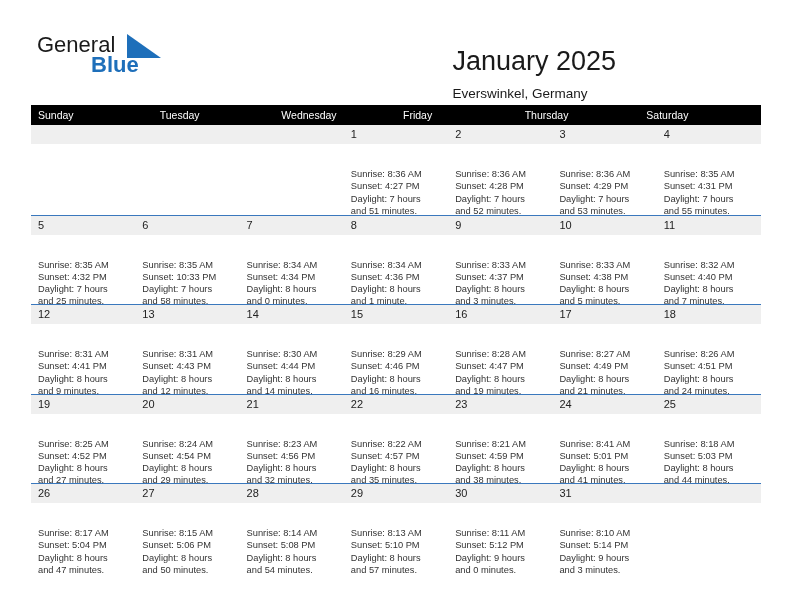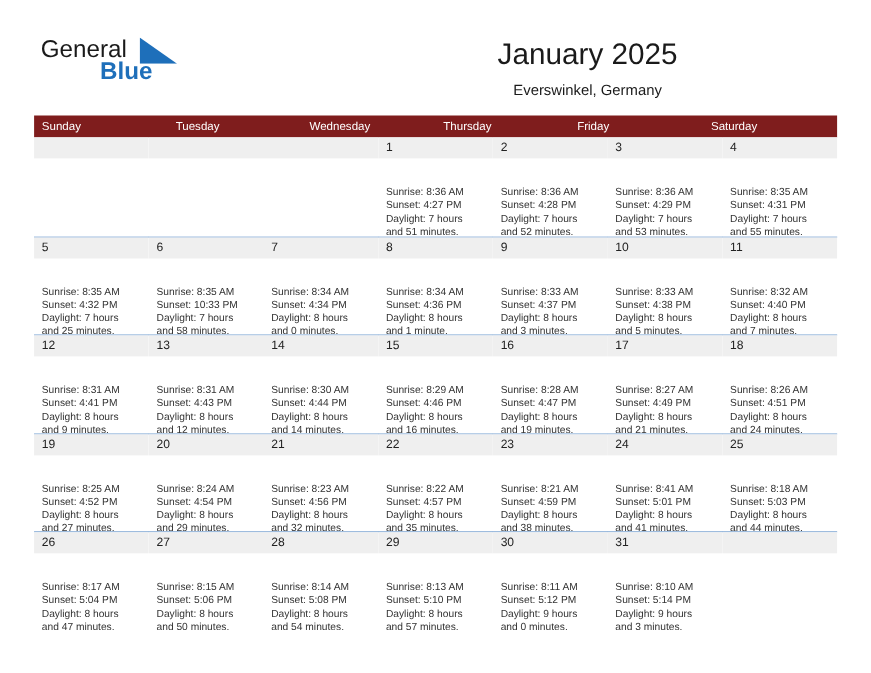--- a/index.html
+++ b/index.html
@@ -61,22 +61,22 @@
     position: absolute;
     left: 96px;
     top: 2px;
     width: 34px;
     height: 24px;
   }
 
   .title-block {
     position: absolute;
     right: 0;
-    top: 4px;
-    text-align: center;
+    top: 16px;
+    text-align: left;
   }
   .cal-title {
     font-size: 27px;
     color: #1a1a1a;
     line-height: 34px;
     white-space: nowrap;
   }
   .cal-subtitle {
     font-size: 13.5px;
     color: #1a1a1a;
@@ -88,21 +88,21 @@
   
   .calendar {
     position: absolute;
     left: 31px;
     top: 105px;
     width: 730px;
   }
 
   .weekday-row {
     display: flex;
-    background: #7f1d1d;
+    background: #000000;
     height: 20px;
     align-items: center;
   }
   .weekday {
     flex: 1 1 0;
     color: #ffffff;
     font-size: 10.5px;
     line-height: 20px;
     padding-left: 7px;
     box-sizing: border-box;
@@ -173,22 +173,22 @@
     </div>
 
   </div>
 
   <div class="calendar">
 
     <div class="weekday-row">
       <div class="weekday">Sunday</div>
       <div class="weekday">Tuesday</div>
       <div class="weekday">Wednesday</div>
+      <div class="weekday">Friday</div>
       <div class="weekday">Thursday</div>
-      <div class="weekday">Friday</div>
       <div class="weekday">Saturday</div>
     </div>
 
     <div id="weeks-container">
         <div class="week-row first">
           <div class="day-cell">
             <div class="day-number-strip">
               <span class="day-number"></span>
             </div>
           </div>

